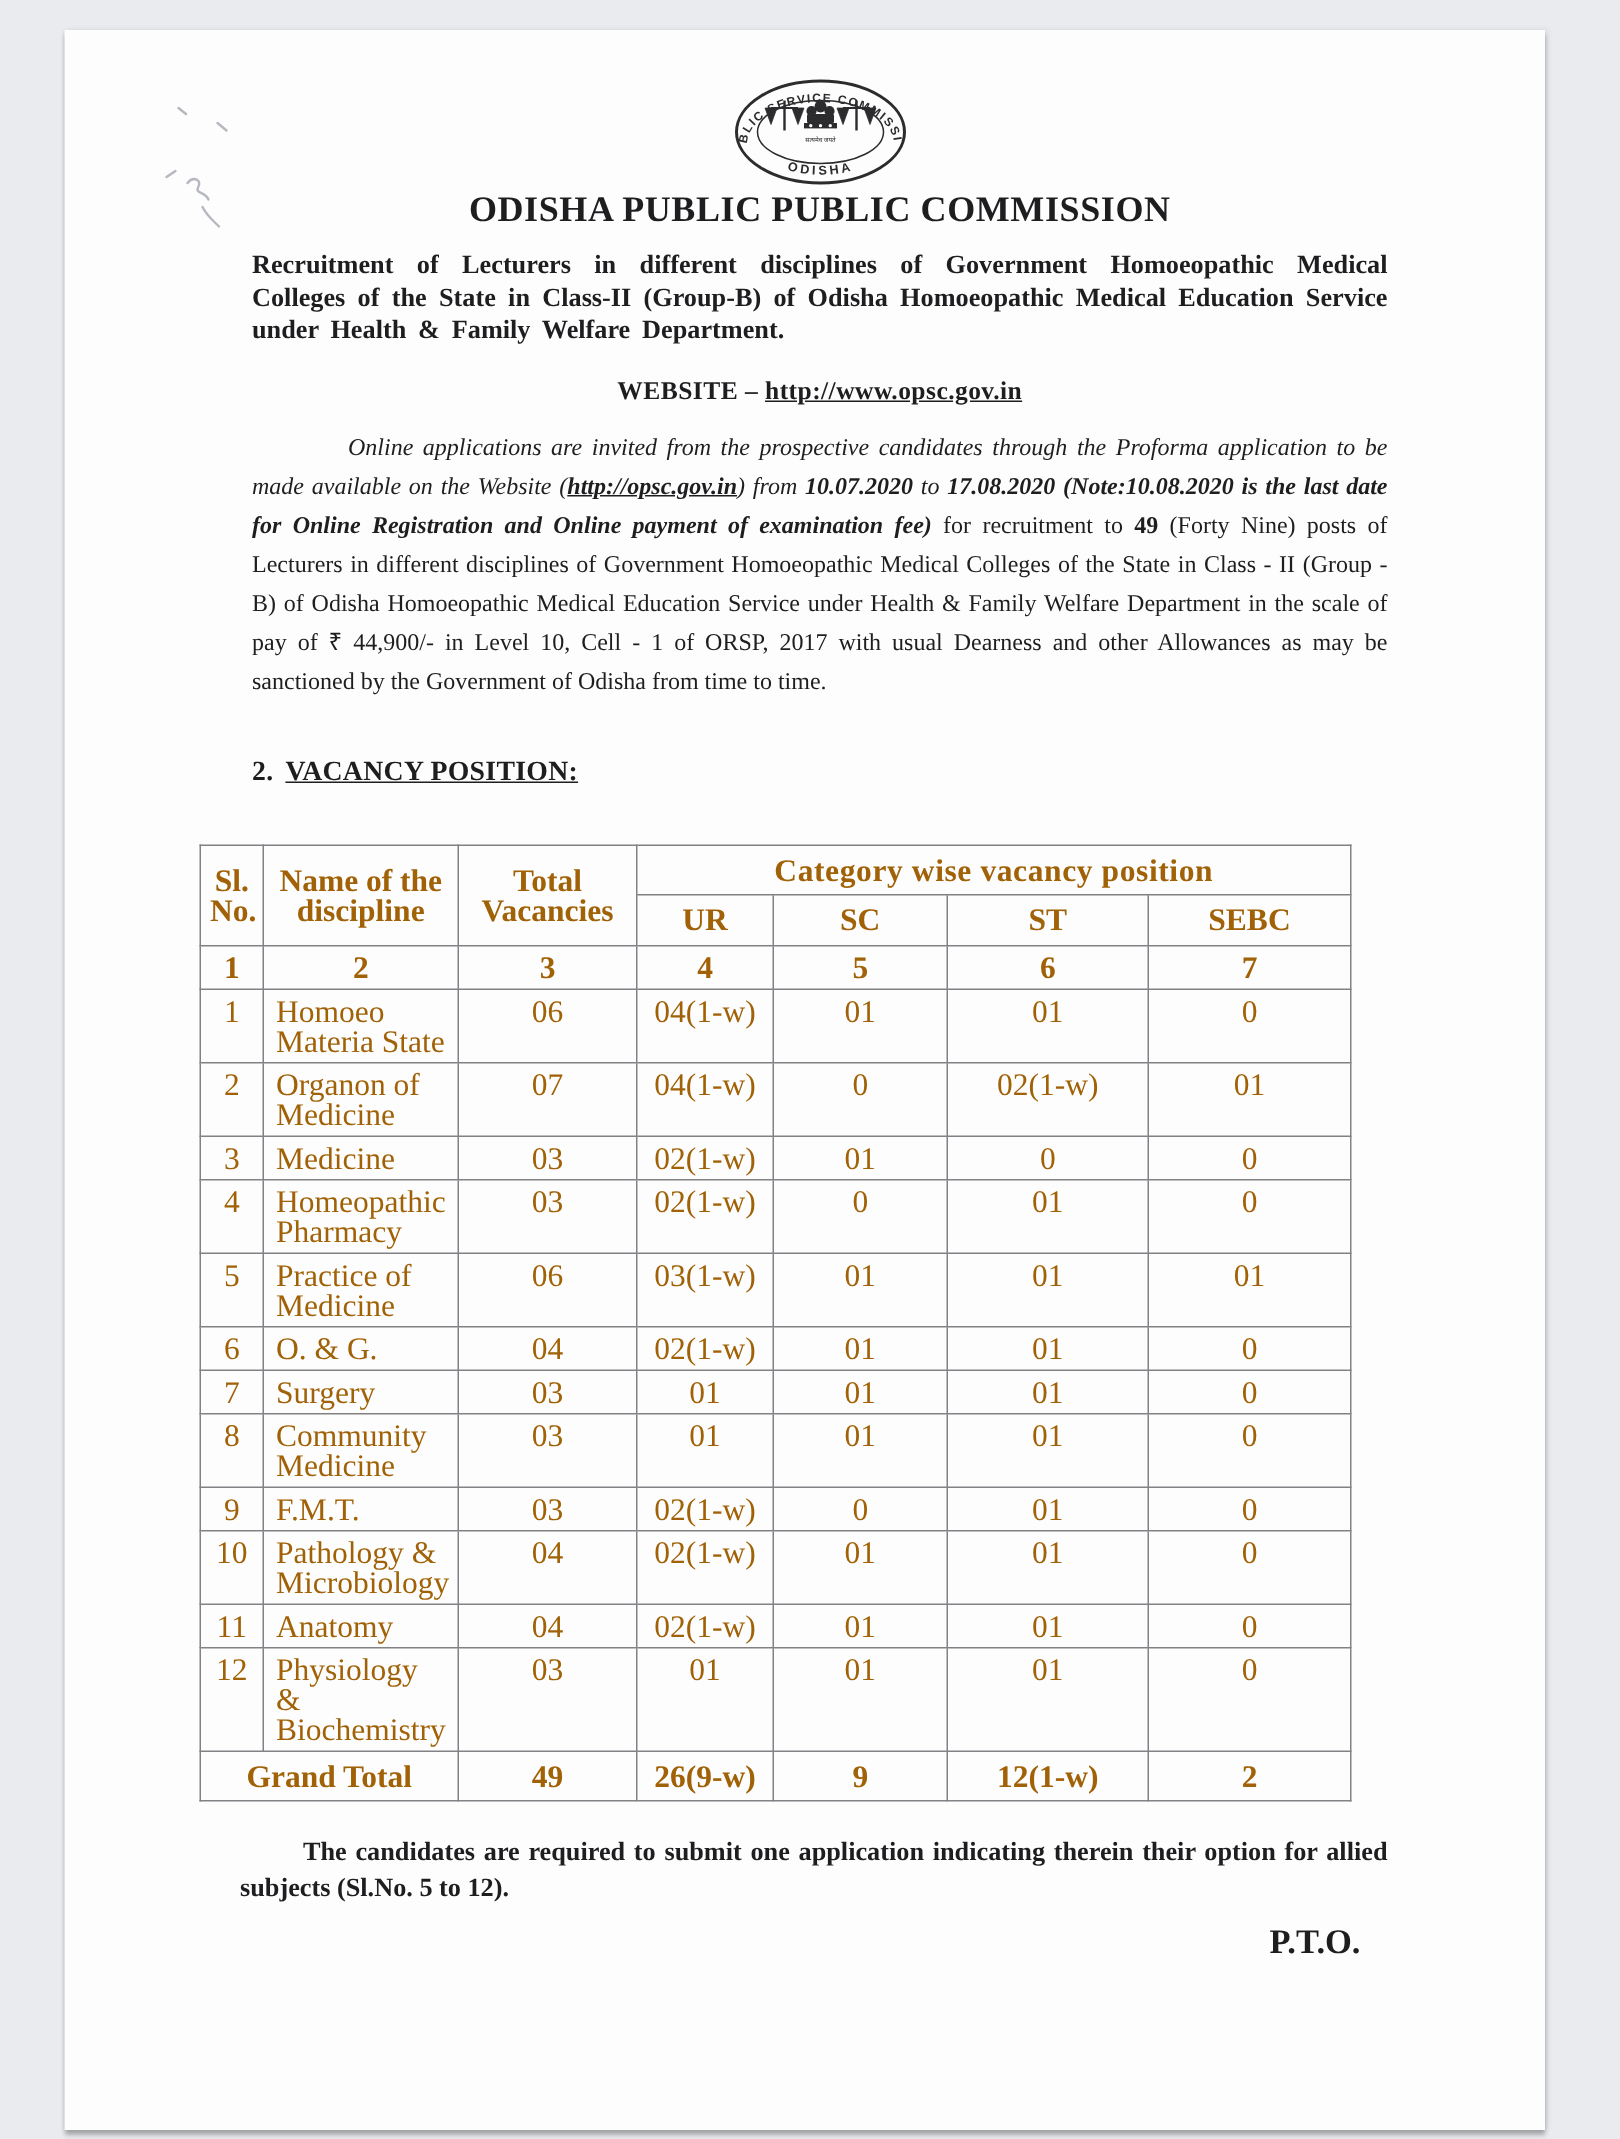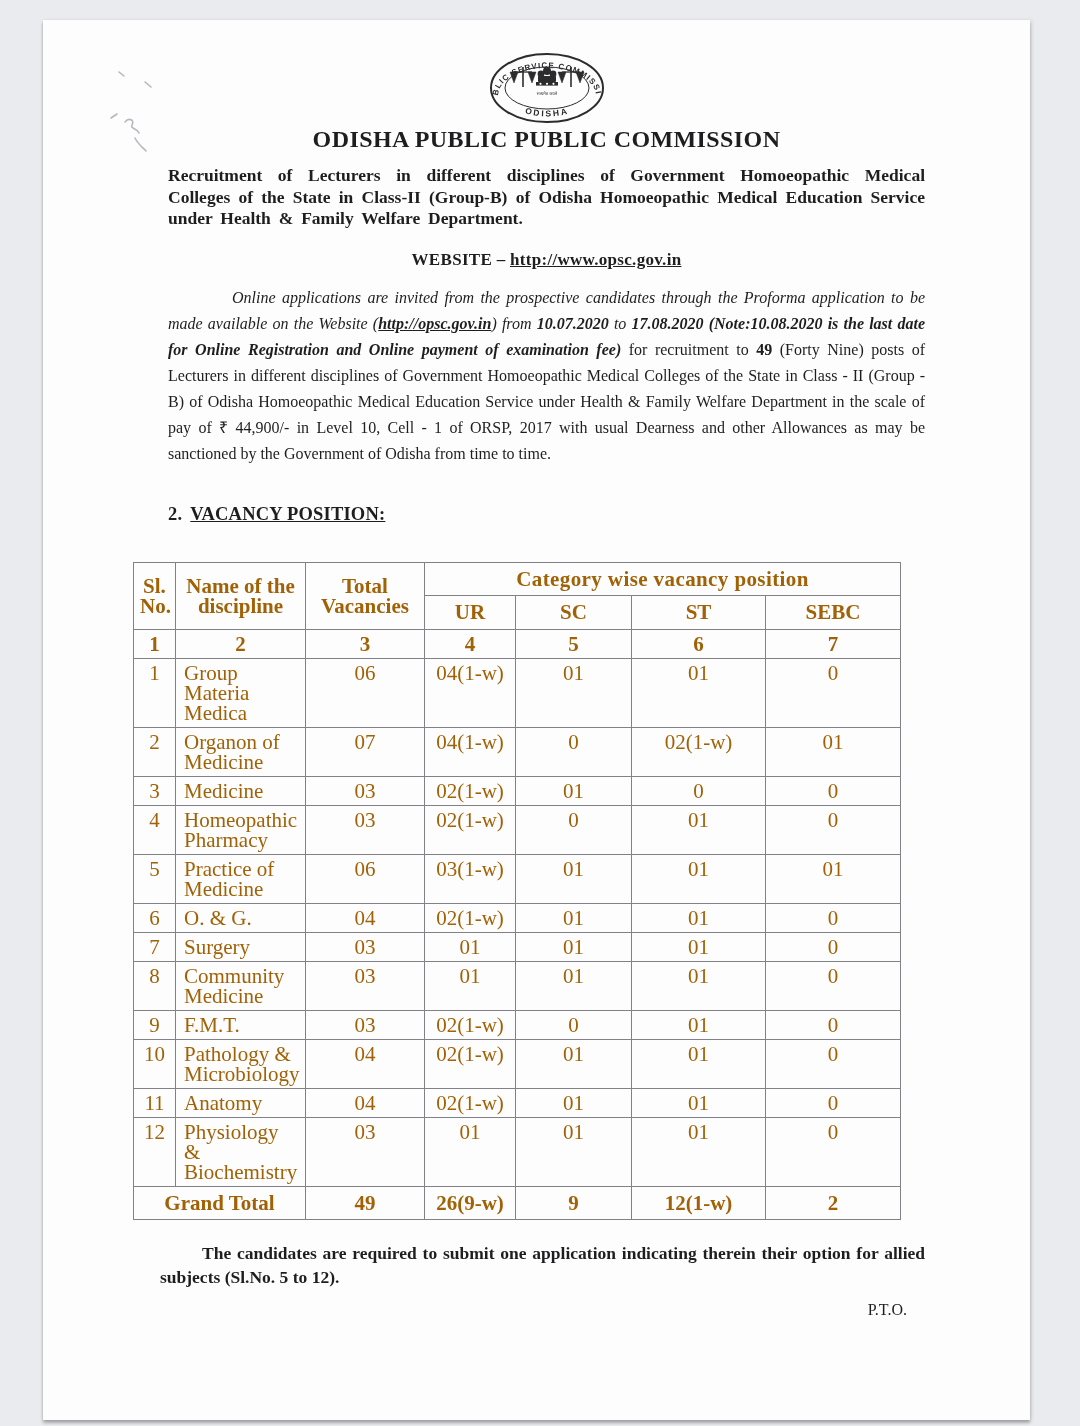--- a/index.html
+++ b/index.html
@@ -113,21 +113,21 @@
     margin-left: -8px;
     font-size: 17.5px; font-weight: bold;
     line-height: 24px;
     text-indent: 42px;
     text-align: justify;
   }
   .pto {
     margin-top: 12px;
     margin-right: 18px;
     text-align: right;
-    font-size: 16px; font-weight: normal;
+    font-size: 23px; font-weight: bold;
   }
 </style>
 </head>
 <body>
 
 <div class="page">
 
   <svg class="pencil-marks" width="80" height="100" viewBox="0 0 80 100" aria-hidden="true">
     <path d="M14,14 l5,4 M40,24 l6,5 M6,60 l6,-4 M20,64 c4,-5 10,-2 7,3 c-2,4 5,3 7,8 M30,80 c3,6 7,9 11,13" stroke="#959aa2" fill="none" stroke-width="1.6" opacity="0.7" stroke-linecap="round"></path>
   </svg>
@@ -215,21 +215,21 @@
           <td class="colnum">3</td>
           <td class="colnum">4</td>
           <td class="colnum">5</td>
           <td class="colnum">6</td>
           <td class="colnum">7</td>
         </tr>
       </thead>
       <tbody>
           <tr>
     <td class="num">1</td>
-    <td class="name-cell">Group Materia Medica</td>
+    <td class="name-cell">Homoeo Materia State</td>
     <td class="num">06</td>
     <td class="num">04(1-w)</td>
     <td class="num">01</td>
     <td class="num">01</td>
     <td class="num">0</td>
   </tr>
           <tr>
     <td class="num">2</td>
     <td class="name-cell">Organon of Medicine</td>
     <td class="num">07</td>

